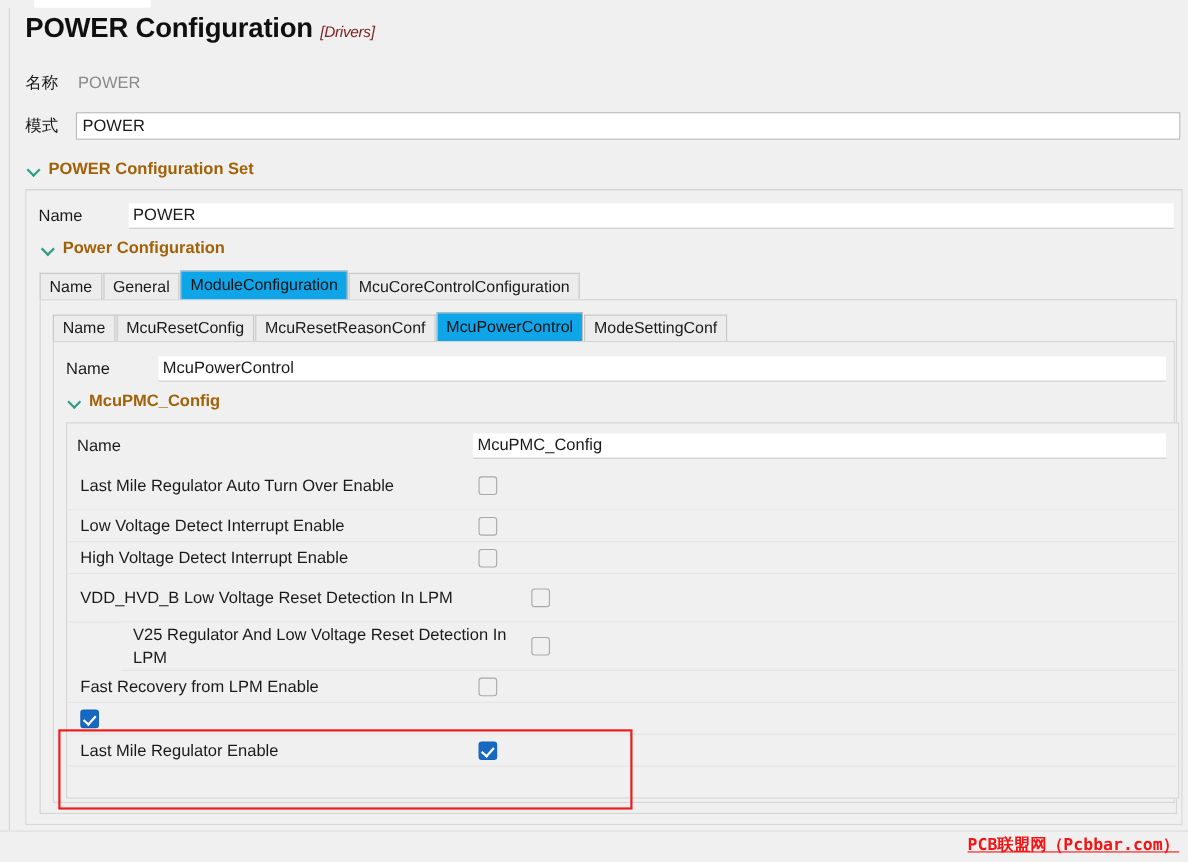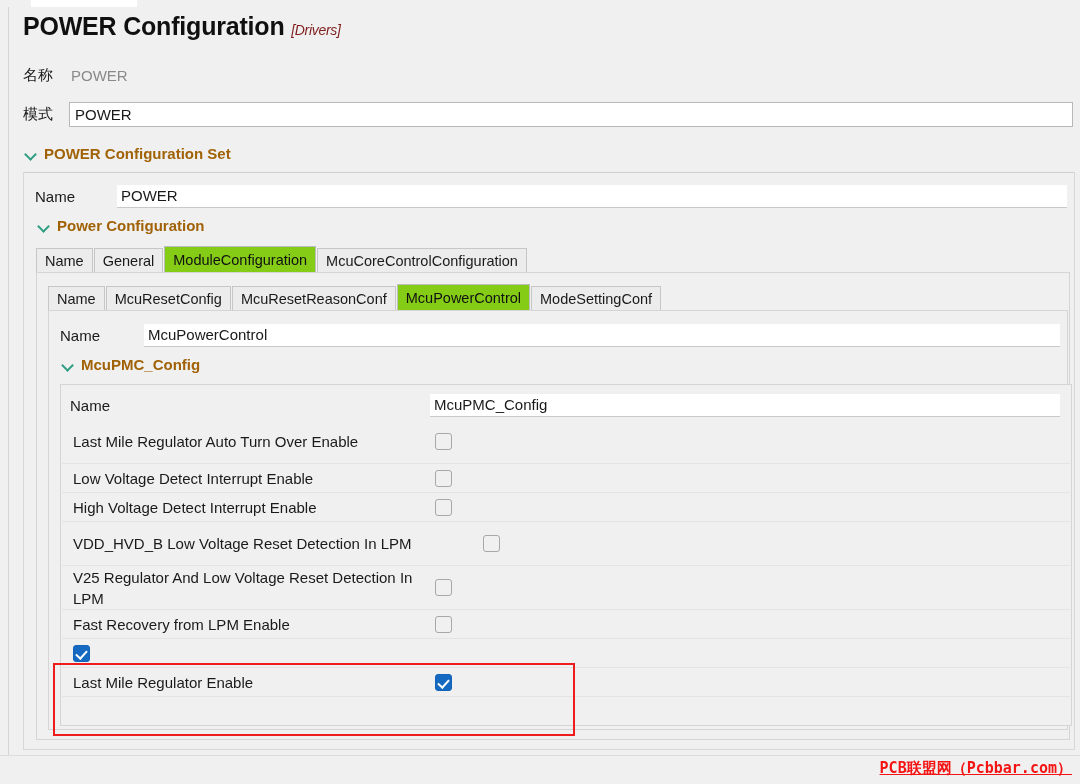--- a/index.html
+++ b/index.html
@@ -143,21 +143,21 @@
     padding: 0 8px;
     font-size: 14.5px; color: #1a1a1a;
     background: #ececec;
     border: 1px solid #c6c6c6;
     border-bottom: none;
     display: flex; align-items: center;
     white-space: nowrap;
     margin-right: 1px;
   }
   .tab.active {
-    background: #84cc16;
+    background: #0ea5e9;
     height: 26px;
     color: #111;
     border-color: #bdbdbd;
   }
   .tabfill {
     flex: 1 1 auto; height: 1px;
   }
 
   #tabrow1 { top: 246px; left: 36px; width: 1032px; }
   #tabrow2 { top: 284px; left: 48px; width: 1018px; }
@@ -349,21 +349,21 @@
         <div class="cb"></div>
       </div>
       <div class="prop" style="height: 29px;">
         <div class="plabel">High Voltage Detect Interrupt Enable</div>
         <div class="cb"></div>
       </div>
       <div class="prop" style="height: 44px; gap: 48px;">
         <div class="plabel">VDD_HVD_B Low Voltage Reset Detection In LPM</div>
         <div class="cb"></div>
       </div>
-      <div class="prop" style="height: 44px;">
+      <div class="prop" style="height: 44px; margin-left: 48px;">
         <div class="plabel">V25 Regulator And Low Voltage Reset Detection In LPM</div>
         <div class="cb"></div>
       </div>
       <div class="prop" style="height: 29px;">
         <div class="plabel">Fast Recovery from LPM Enable</div>
         <div class="cb"></div>
       </div>
       <div class="prop" style="height: 29px;">
         <div class="cb on"></div>
       </div>

